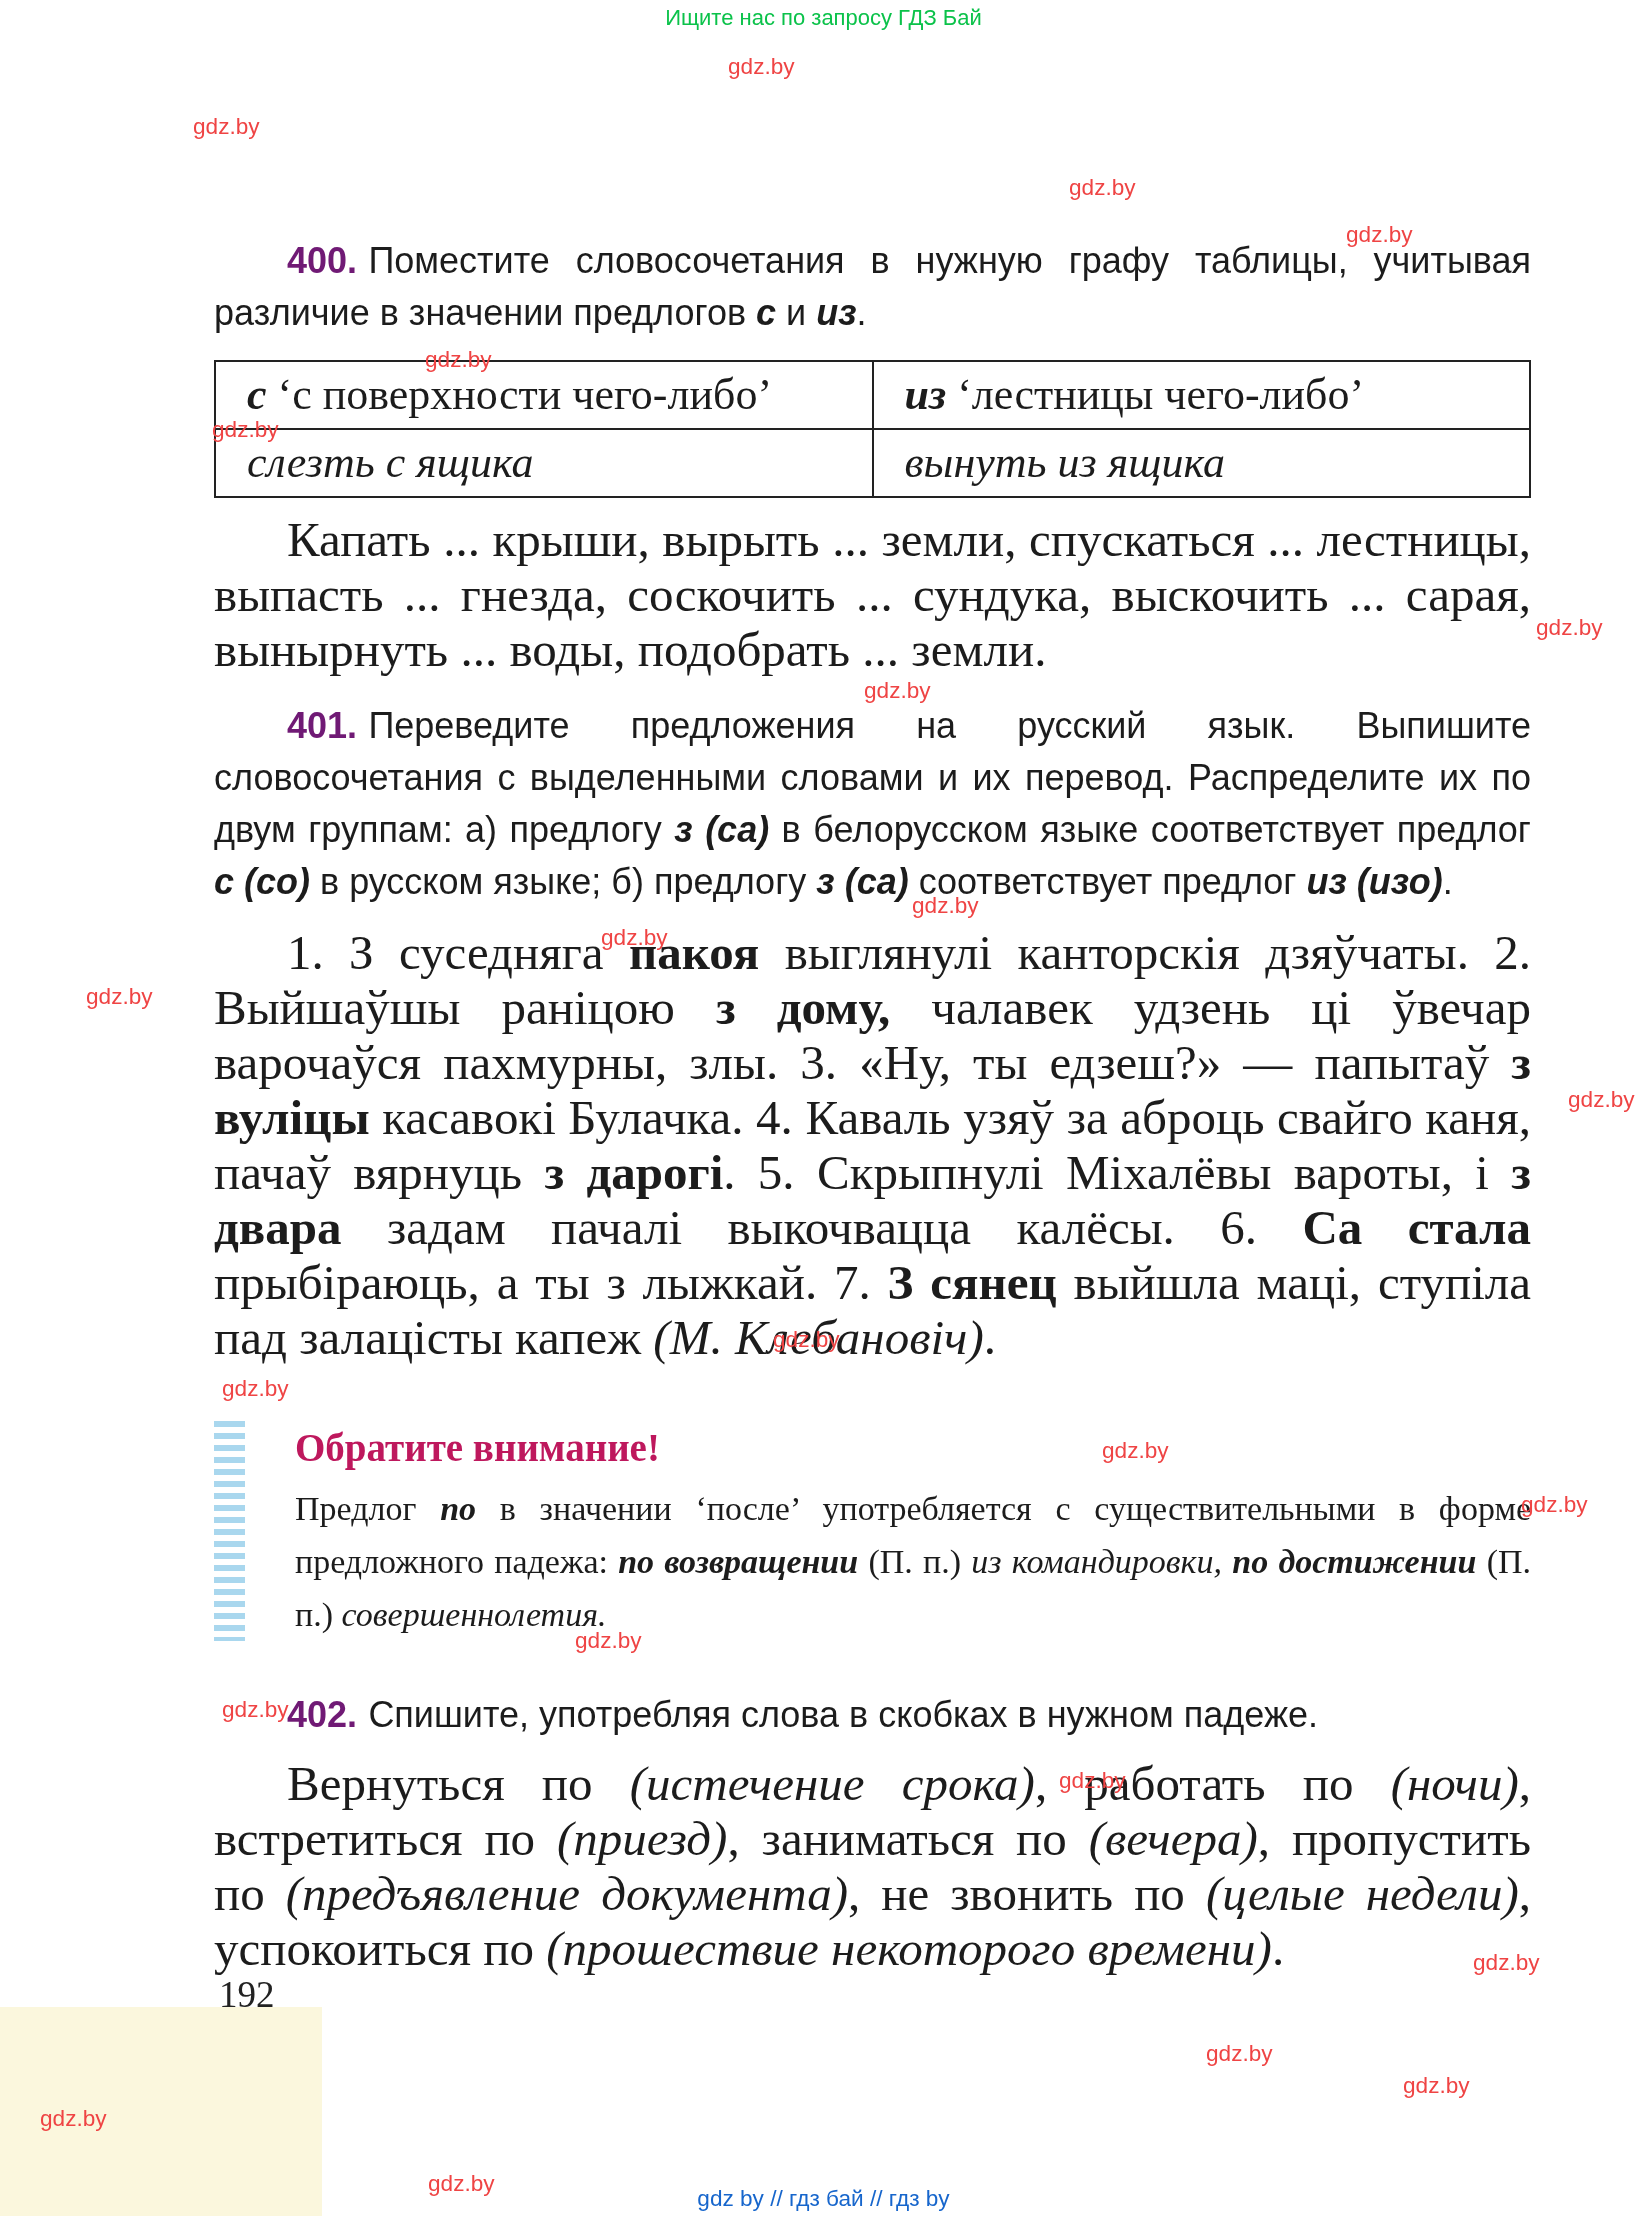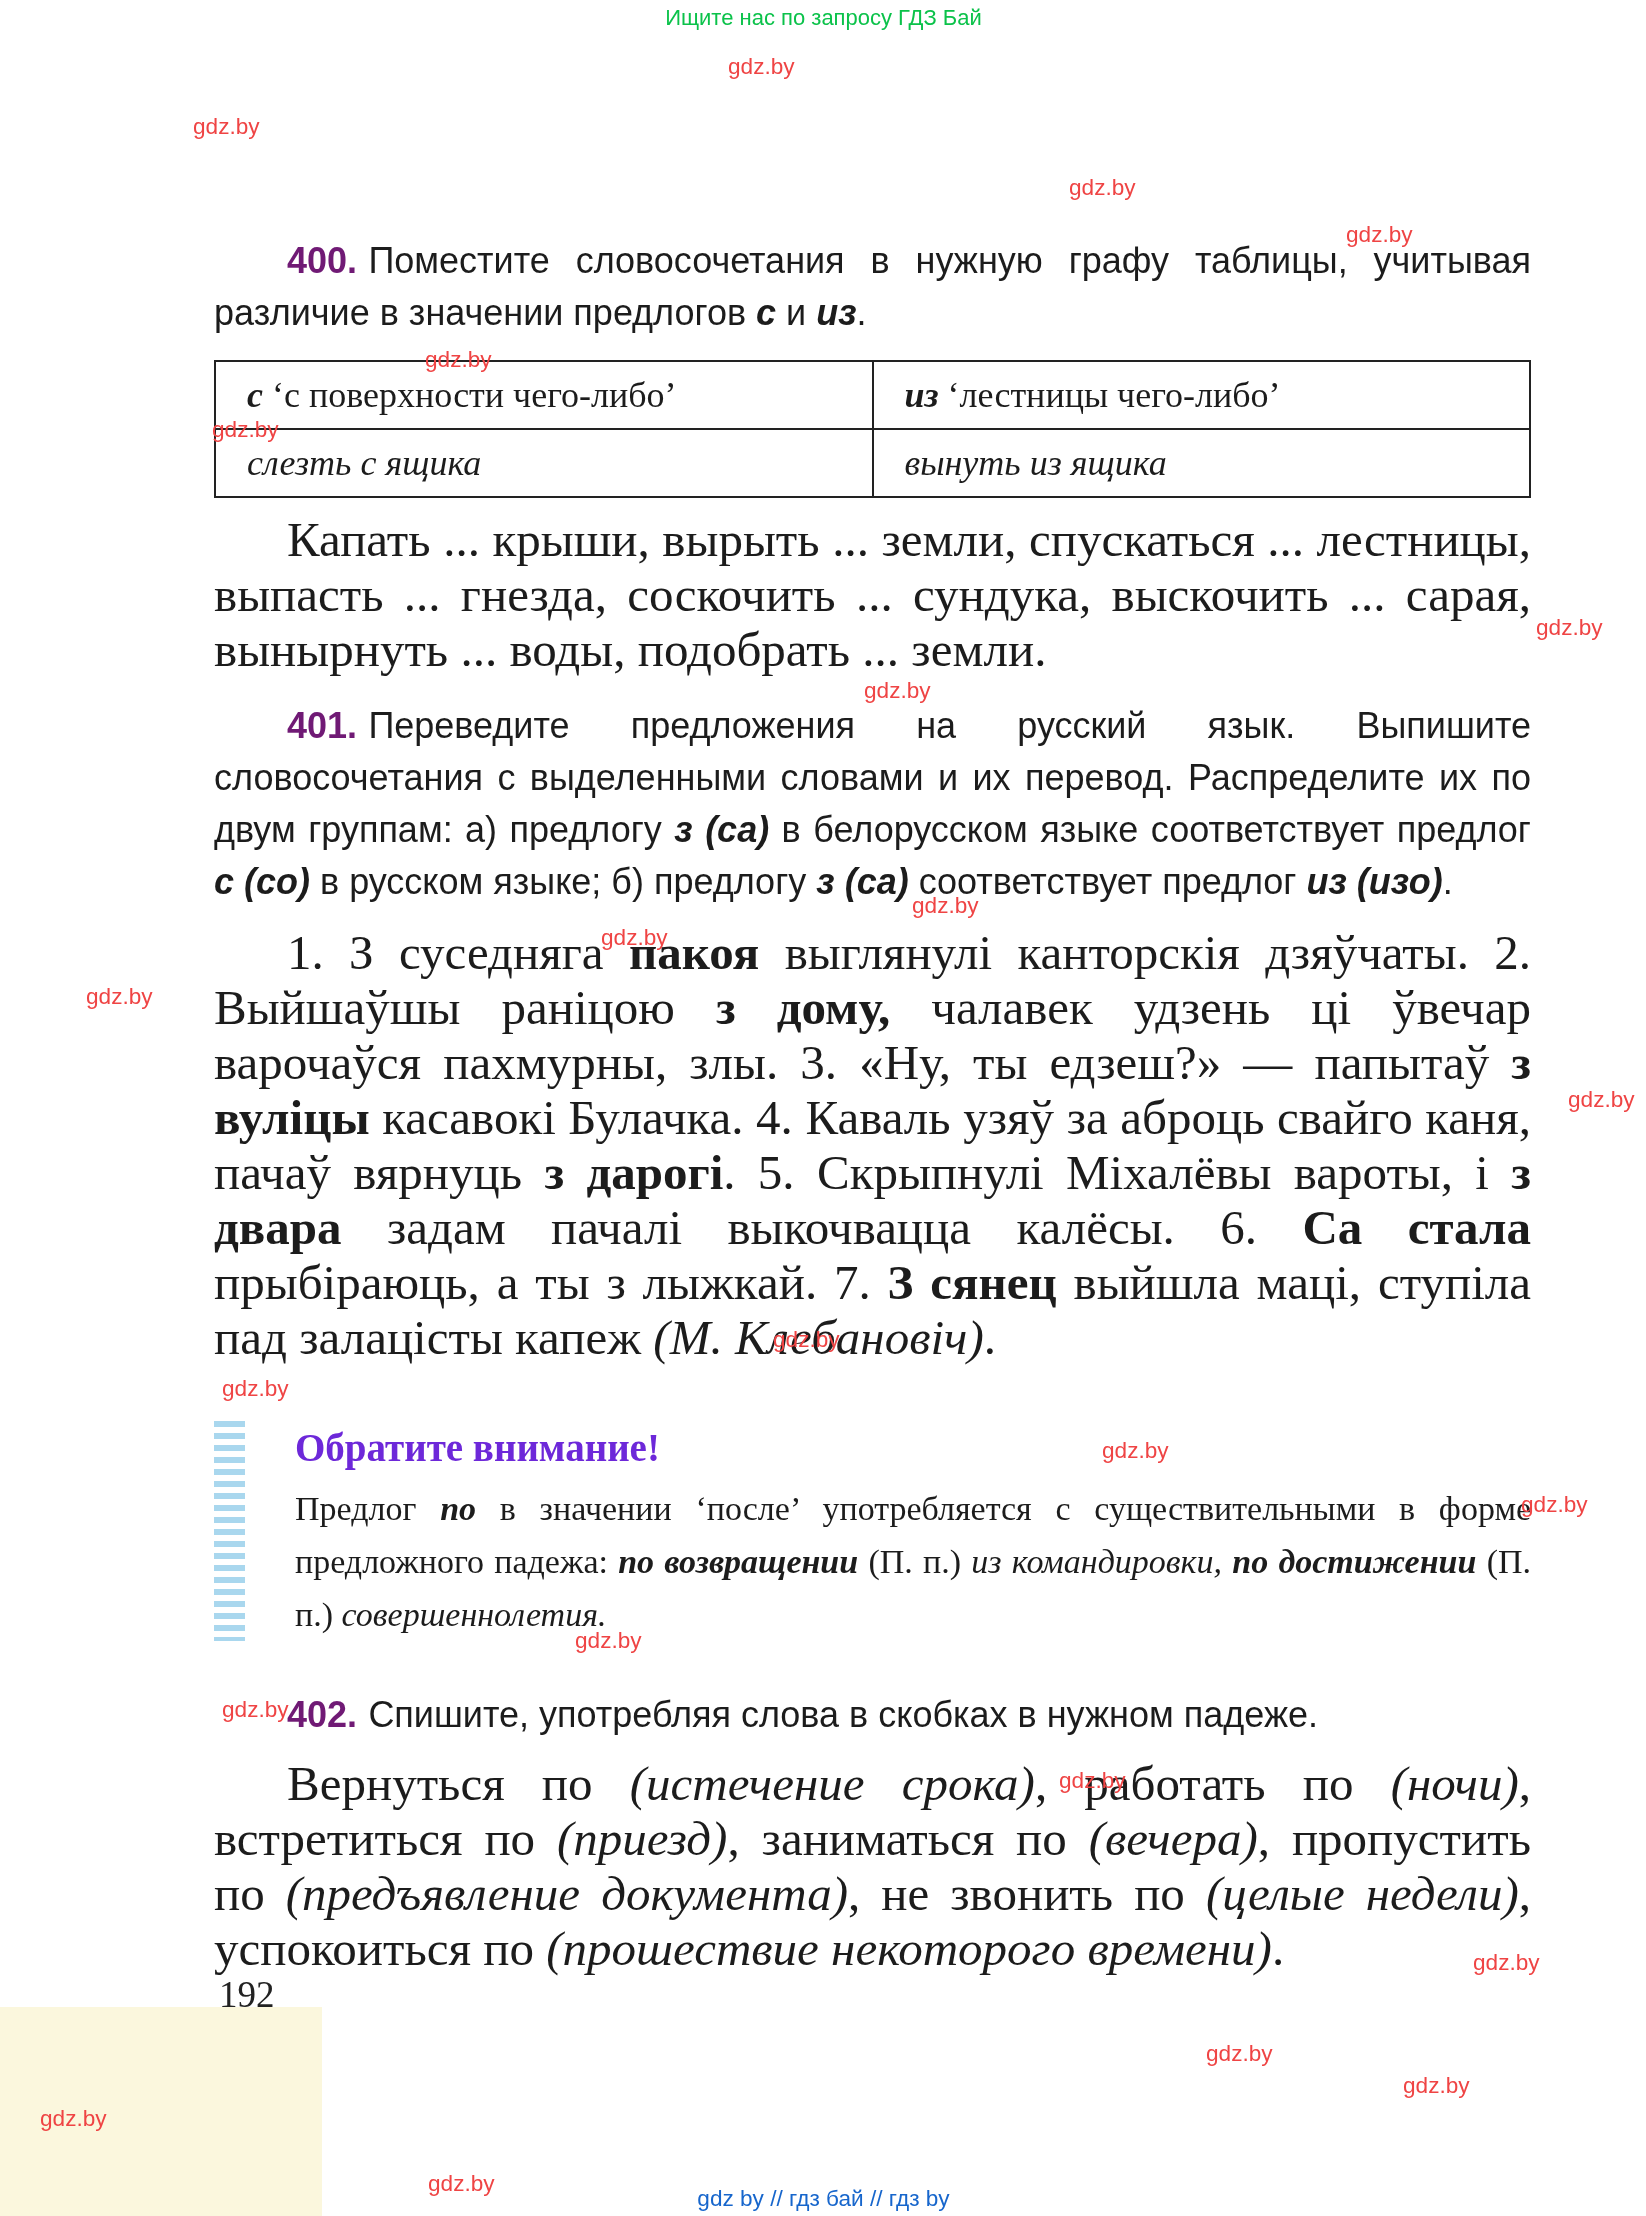--- a/index.html
+++ b/index.html
@@ -45,42 +45,42 @@
   }
   .ex-table{
     width:100%;
     border-collapse:collapse;
     margin-top:21px;
     font-family:"Liberation Serif", serif;
   }
   .ex-table td{
     width:50%;
     border:2.4px solid #222;
-    font-size:36px;line-height:48px;
+    font-size:44px;line-height:48px;
     padding:8.9px 19.3px 8.9px 31px;
   }
   .ex-table .it td{font-style:italic;}
   .mt-words{margin-top:14.5px;}
   .mt-401{margin-top:22.6px;}
   .mt-401text{margin-top:17.7px;}
   .note{
     display:flex;
     margin-top:56px;
   }
   .note-stripe{
     flex:0 0 31px;
     background:repeating-linear-gradient(to bottom,#a9d7ee 0 6.4px,#ffffff 6.4px 12px);
     margin-right:50px;
   }
   .note-body{flex:1;}
   .note-title{
     font-family:"Liberation Serif", serif;
     font-size:39px;line-height:53px;
     font-weight:bold;
-    color:#6d28d9;
+    color:#be185d;
     margin-bottom:8px;
   }
   .note-text{
     font-family:"Liberation Serif", serif;
     font-size:34px;line-height:53px;
     text-align:justify;
   }
   .mt-402{margin-top:48px;}
   .mt-402text{margin-top:14.5px;}
   .yellow-box{

